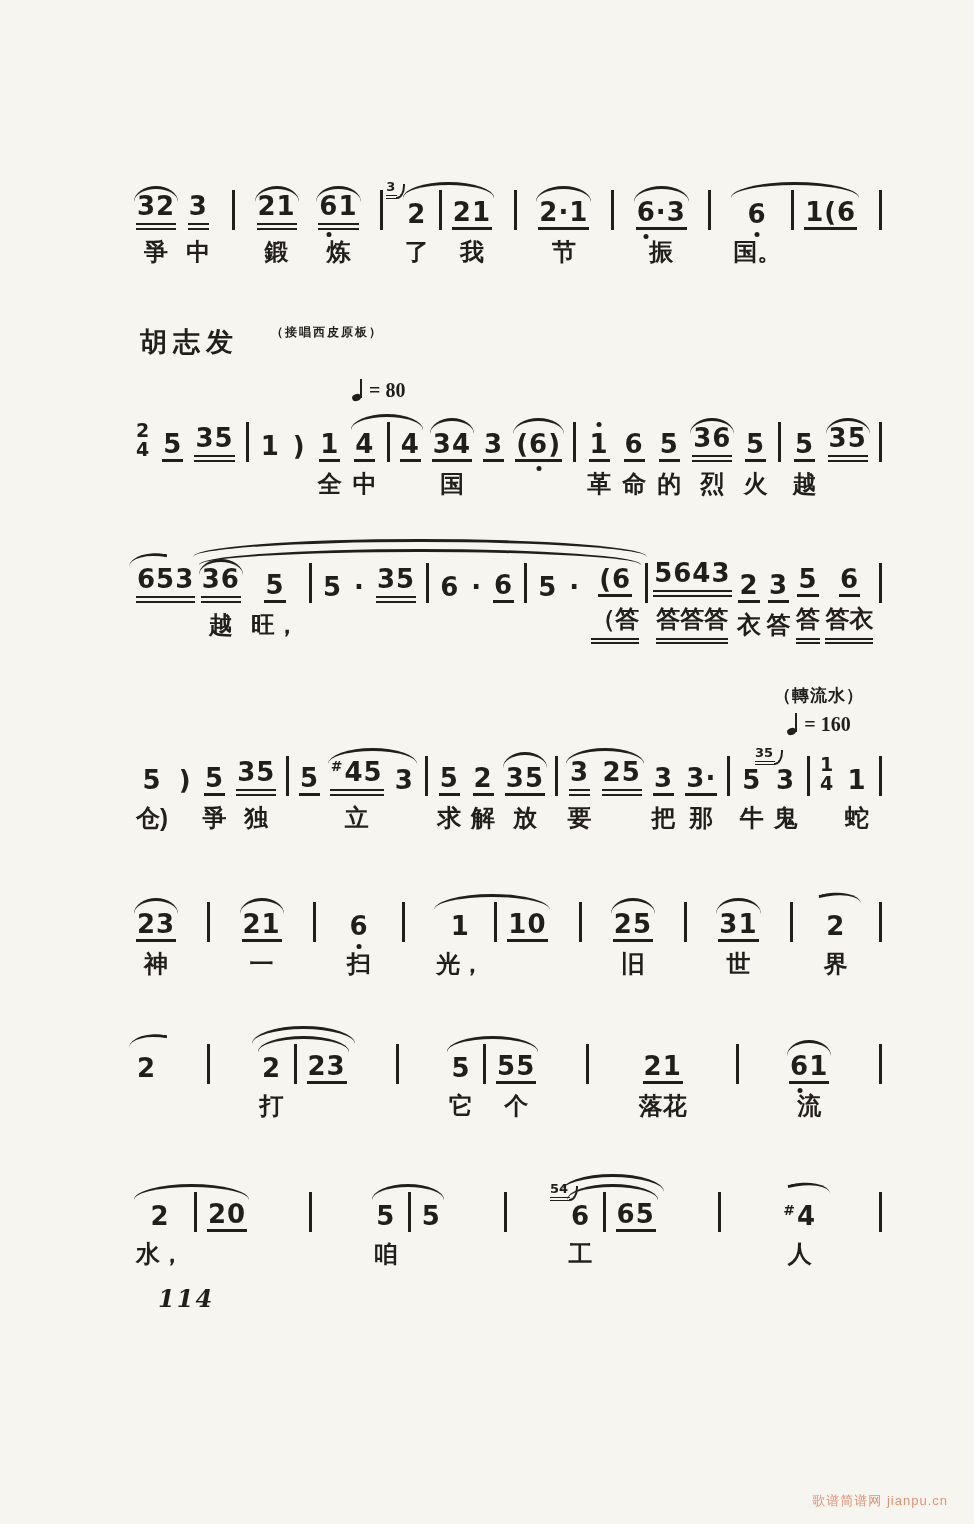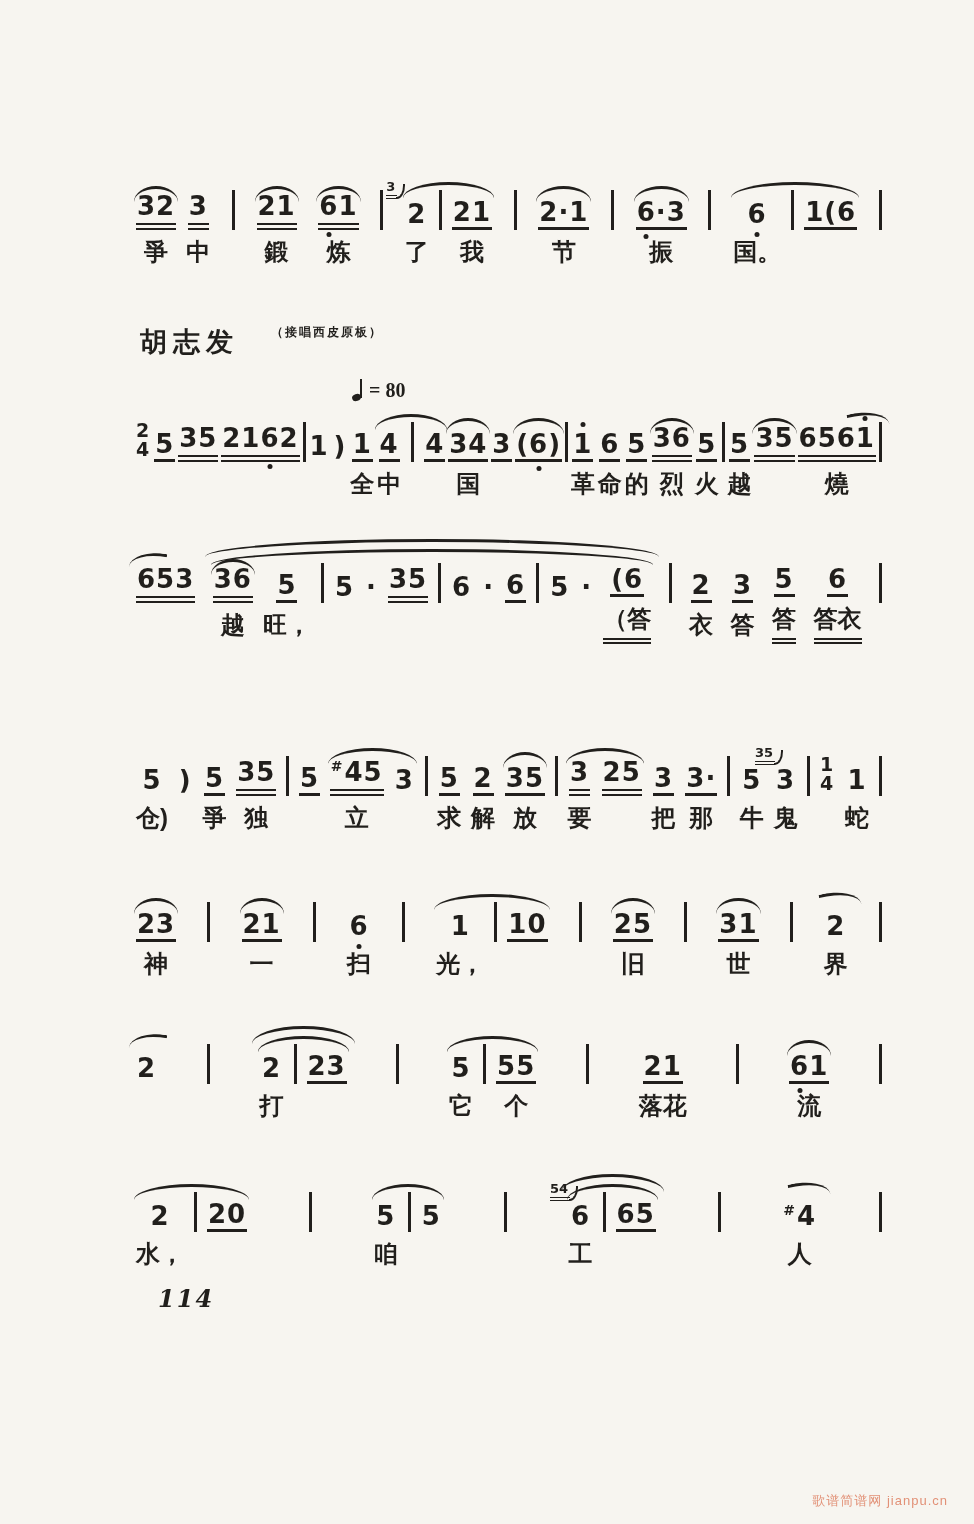--- a/index.html
+++ b/index.html
@@ -132,20 +132,27 @@
   <div class="singer-row">
     <span class="singer">胡志发</span>
     <span class="direction">（接唱西皮原板）</span>
   </div>
 
   <div class="tempo tempo-1">
     <span class="qnote"></span>
     <span>= 80</span>
   </div>
 
+  <div class="tempo-2-block">
+    <div class="tempo-2-label">（轉流水）</div>
+    <div class="tempo">
+      <span class="qnote"></span>
+      <span>= 160</span>
+    </div>
+  </div>
 
   <div id="score-lines">
       <div class="score-line line-0">
         <div class="cell grp">
           <div class="grp-cells">
             <div class="cell">
               <div class="arc"></div>
               <div class="nrow">
                 <div class="note-text u2"><span class="nch">3</span><span class="nch">2</span></div>
               </div>
@@ -286,26 +293,20 @@
             <div class="note-text u1"><span class="nch">5</span></div>
           </div>
           <div class="lyr"></div>
         </div>
         <div class="cell">
           <div class="nrow">
             <div class="note-text u2"><span class="nch">3</span><span class="nch">5</span></div>
           </div>
           <div class="lyr"></div>
         </div>
-        <div class="cell">
-          <div class="nrow">
-            <div class="note-text u2"><span class="nch">2</span><span class="nch">1</span><span class="nch db">6</span><span class="nch">2</span></div>
-          </div>
-          <div class="lyr"></div>
-        </div>
         <div class="cell bar-cell">
           <div class="nrow">
             <div class="barline"></div>
           </div>
           <div class="lyr"></div>
         </div>
         <div class="cell">
           <div class="nrow">
             <div class="note-text"><span class="nch">1</span></div>
           </div>
@@ -414,27 +415,20 @@
             <div class="note-text u1"><span class="nch">5</span></div>
           </div>
           <div class="lyr">越</div>
         </div>
         <div class="cell">
           <div class="arc"></div>
           <div class="nrow">
             <div class="note-text u2"><span class="nch">3</span><span class="nch">5</span></div>
           </div>
           <div class="lyr"></div>
-        </div>
-        <div class="cell">
-          <div class="arc-r"></div>
-          <div class="nrow">
-            <div class="note-text u2"><span class="nch">6</span><span class="nch">5</span><span class="nch">6</span><span class="nch da">1</span></div>
-          </div>
-          <div class="lyr">燒</div>
         </div>
         <div class="cell bar-cell">
           <div class="nrow">
             <div class="barline"></div>
           </div>
           <div class="lyr"></div>
         </div>
       </div>
       <div class="score-line line-2">
         <div class="cell">
@@ -533,20 +527,26 @@
               </div>
               <div class="lyr lu">（答</div>
             </div>
           </div>
         </div>
         <div class="cell bar-cell">
           <div class="nrow">
             <div class="barline"></div>
           </div>
           <div class="lyr"></div>
+        </div>
+        <div class="cell">
+          <div class="nrow">
+            <div class="note-text u2"><span class="nch">5</span><span class="nch">6</span><span class="nch">4</span><span class="nch">3</span></div>
+          </div>
+          <div class="lyr lu">答答答</div>
         </div>
         <div class="cell">
           <div class="nrow">
             <div class="note-text u1"><span class="nch">2</span></div>
           </div>
           <div class="lyr">衣</div>
         </div>
         <div class="cell">
           <div class="nrow">
             <div class="note-text u1"><span class="nch">3</span></div>

